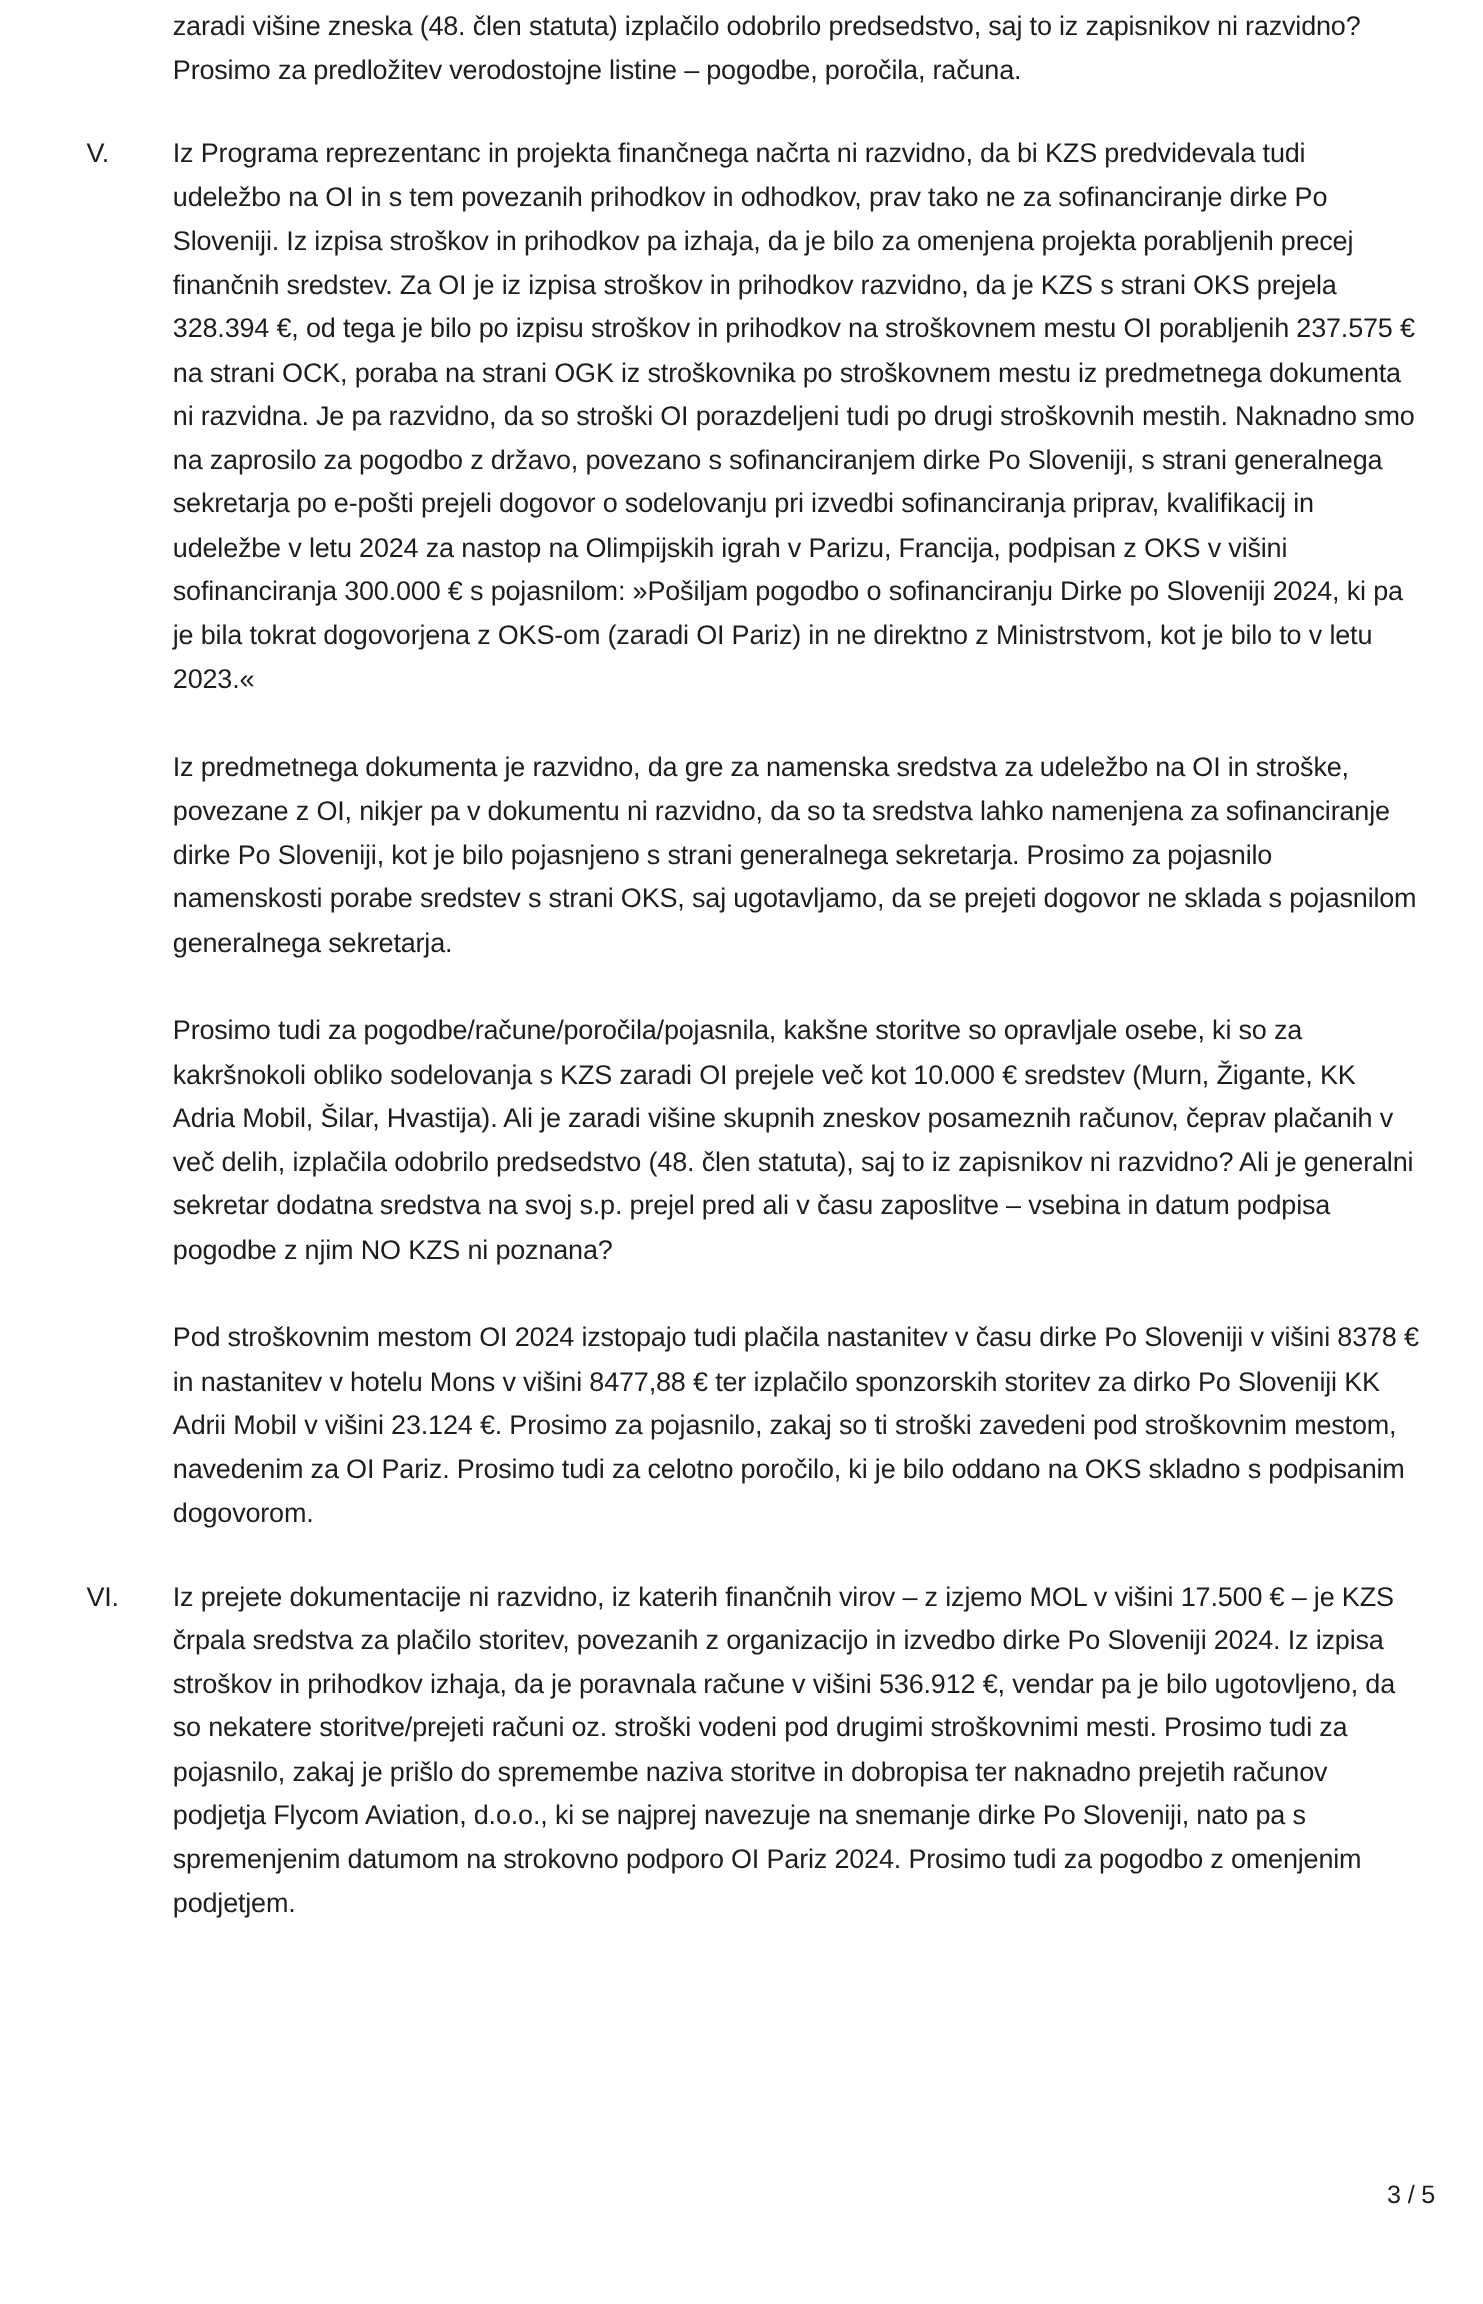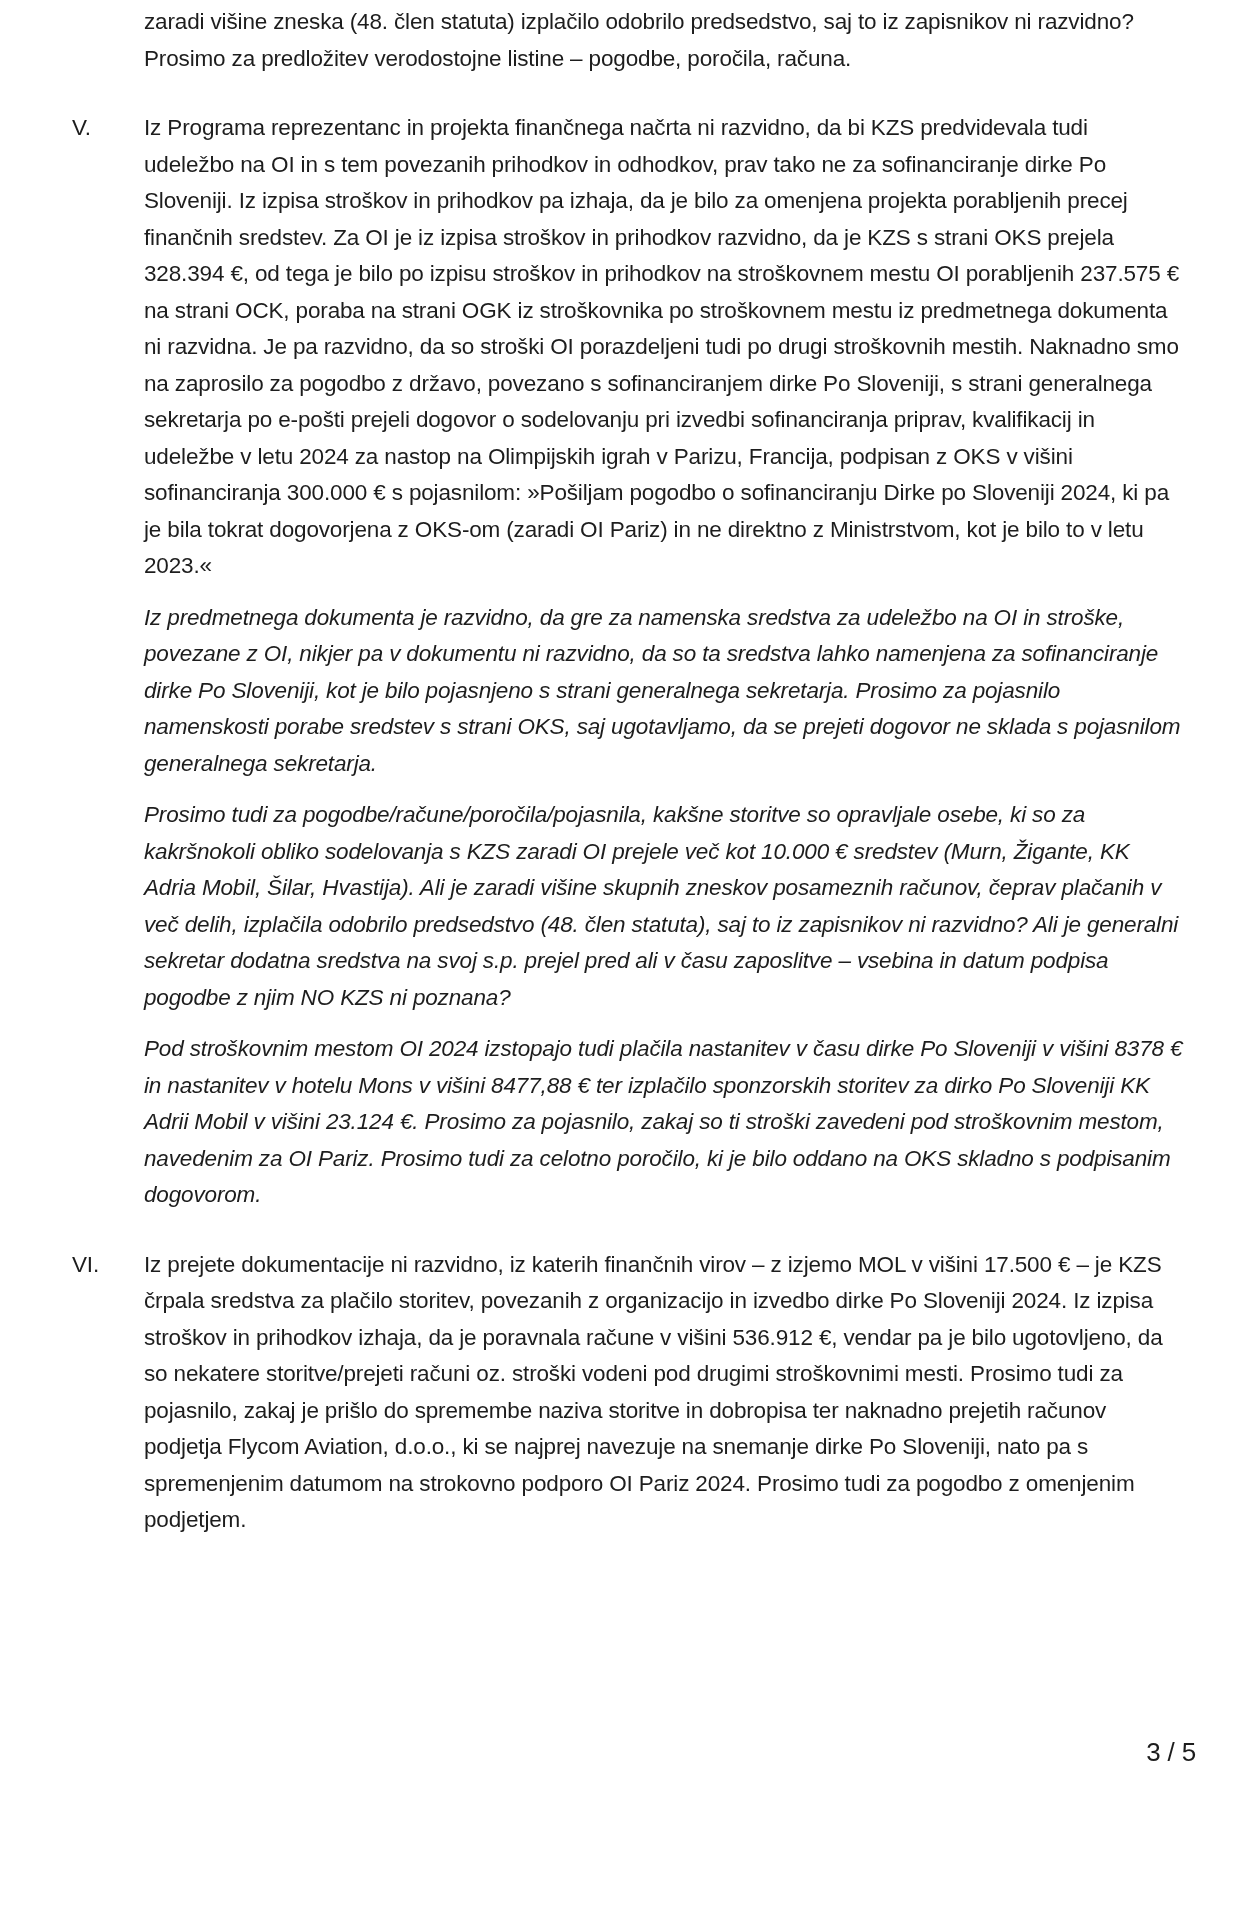--- a/index.html
+++ b/index.html
@@ -39,30 +39,29 @@
     padding-left: 42px;
     white-space: nowrap;
   }
   .btext {
     width: 1040px;
   }
   .btext p {
     margin: 0;
   }
   .btext p + p {
-    margin-top: 15px;
-    font-style: italic;
+    margin-top: 37px;
   }
   .it {
   }
   .footer {
     position: absolute;
-    top: 1734px;
+    top: 1812px;
     right: 40px;
-    font-size: 26px;
+    font-size: 21px;
     line-height: 36.5px;
   }
 </style>
 </head>
 <body>
 
 <div class="page">
   <div class="doc">
 
     <section class="block">

